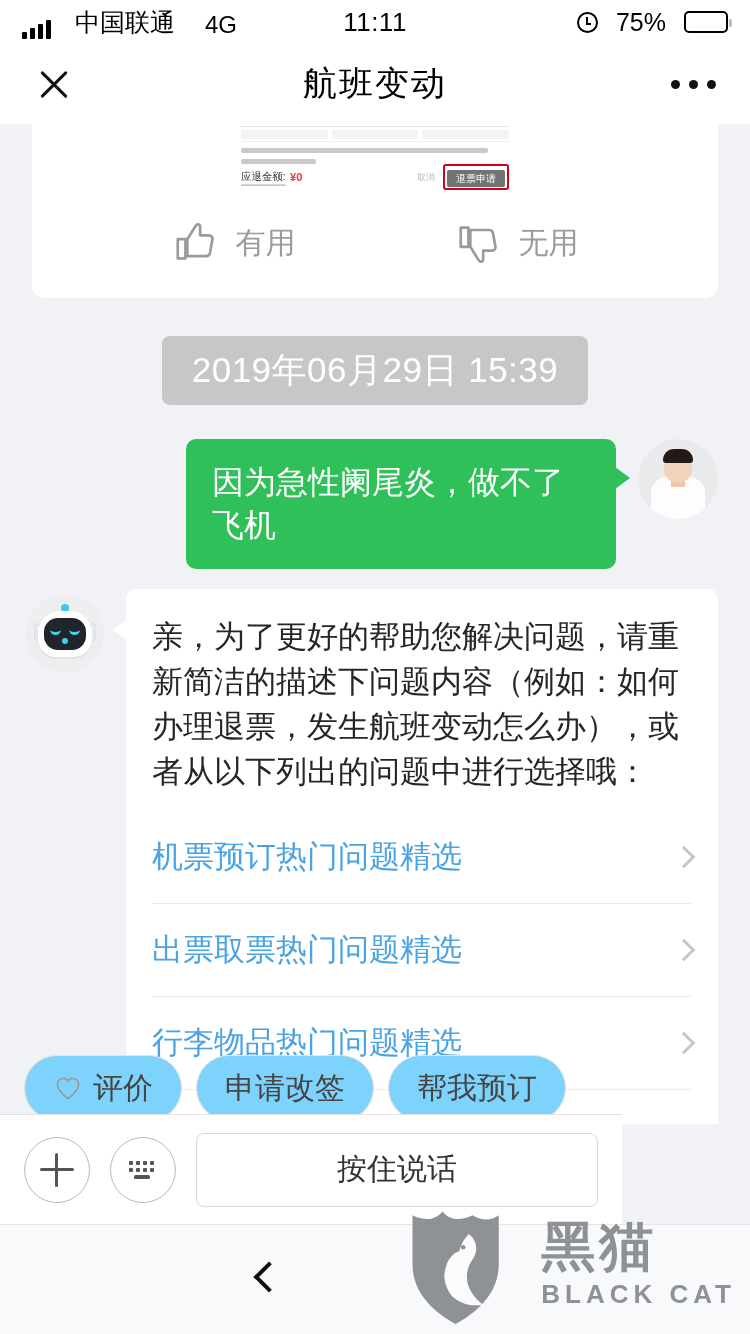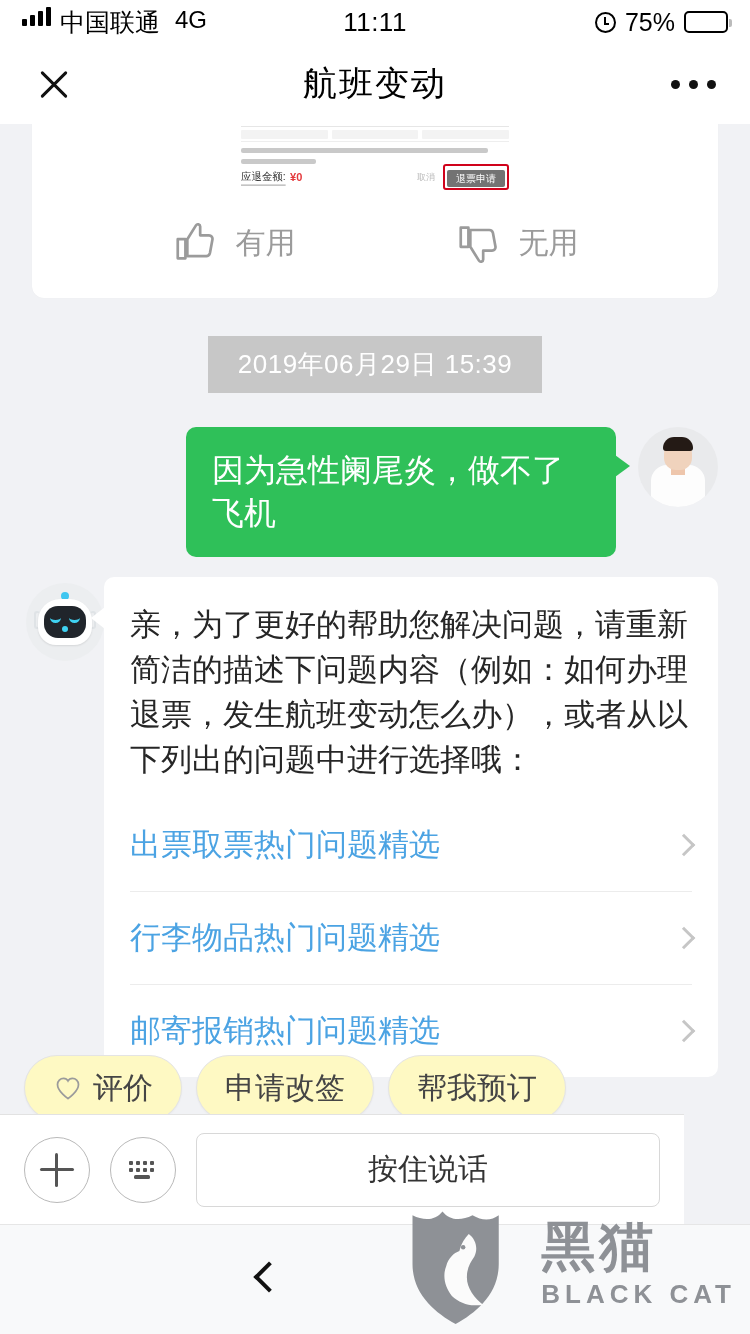--- a/index.html
+++ b/index.html
@@ -10,32 +10,32 @@
     overflow: hidden;
   }
   #app { position: relative; width: 750px; height: 1334px; background: #f1f2f5; }
 
   
   .statusbar {
     position: absolute; top: 0; left: 0; width: 750px; height: 44px;
     background: #ffffff; display: flex; align-items: center;
     padding: 0 22px; color: #000;
   }
-  .sb-left { display: flex; align-items: flex-start; gap: 9px; flex: 0 0 auto; }
+  .sb-left { display: flex; align-items: flex-end; gap: 24px; flex: 0 0 auto; }
   .signal { display: flex; align-items: flex-end; gap: 3px; height: 20px; }
   .signal i { display: block; width: 5px; background: #000; border-radius: 1px; }
   .signal i:nth-child(1) { height: 7px; }
   .signal i:nth-child(2) { height: 11px; }
   .signal i:nth-child(3) { height: 15px; }
   .signal i:nth-child(4) { height: 19px; }
   .carrier { font-size: 25px; letter-spacing: 0px; }
   .net { font-size: 24px; margin-left: 6px; }
   .sb-center { position: absolute; left: 0; right: 0; text-align: center;
     font-size: 26px; font-weight: normal; letter-spacing: .5px; }
-  .sb-right { margin-left: auto; display: flex; align-items: center; gap: 9px; position: relative; z-index: 2; }
+  .sb-right { margin-left: auto; display: flex; align-items: center; gap: 18px; position: relative; z-index: 2; }
   .alarm { width: 21px; height: 21px; border: 2.5px solid #000; border-radius: 50%; position: relative; }
   .alarm::before { content: ""; position: absolute; left: 7px; top: 3px; width: 2px; height: 7px; background: #000; }
   .alarm::after { content: ""; position: absolute; left: 7px; top: 9px; width: 5px; height: 2px; background: #000; }
   .battpct { font-size: 25px; }
   .batt { width: 44px; height: 22px; border: 2px solid #000; border-radius: 5px; position: relative; padding: 2px; }
   .batt-fill { height: 100%; background: #000; border-radius: 2px; }
   .batt::after { content: ""; position: absolute; right: -6px; top: 6px; width: 3px; height: 8px;
     background: #bbb; border-radius: 0 2px 2px 0; }
 
   
@@ -93,21 +93,21 @@
     padding: 30px 60px 12px;
   }
   .fb { display: flex; align-items: center; gap: 18px; }
   .fb-label { font-size: 30px; color: #9b9b9b; }
   .thumb { width: 46px; height: 46px; }
 
   
   .ts-wrap { text-align: center; margin-top: 38px; }
   .ts {
     display: inline-block; background: #c7c7c7; color: #fff;
-    font-size: 26px; padding: 11px 30px; border-radius: 0; letter-spacing: .5px;
+    font-size: 35px; padding: 11px 30px; border-radius: 8px; letter-spacing: .5px;
   }
 
   
   .row-user { display: flex; justify-content: flex-end; align-items: flex-start;
     margin-top: 34px; padding: 0 32px; }
   .bubble-green {
     position: relative; background: #2fc059; color: #fff; font-size: 32px;
     line-height: 1.35; padding: 22px 26px; border-radius: 10px; max-width: 430px;
     margin-right: 22px;
   }
@@ -152,21 +152,21 @@
   .bot-eye.r { right: 6px; }
   .bot-mouth { position: absolute; left: 50%; margin-left: -3px; bottom: 6px;
     width: 6px; height: 6px; border-radius: 50%; background: #3fd2f2; }
   .bot-ear { position: absolute; top: 28px; width: 6px; height: 18px;
     border: 2px solid #dfe3e6; border-radius: 4px; }
   .bot-ear.l { left: 8px; border-right: none; }
   .bot-ear.r { right: 8px; border-left: none; }
 
   .bubble-white {
     position: relative; background: #fff; border-radius: 10px;
-    flex: 1; padding: 26px 26px 0;
+    margin-left: 22px; flex: 1; padding: 26px 26px 0;
   }
   .bubble-white::after {
     content: ""; position: absolute; left: -13px; top: 30px;
     border-top: 11px solid transparent; border-bottom: 11px solid transparent;
     border-right: 14px solid #fff;
   }
   .bot-text { font-size: 31px; line-height: 1.45; color: #262626; }
 
   .faq-list { margin-top: 16px; }
   .faq-item {
@@ -178,30 +178,30 @@
   .chev { margin-left: auto; width: 16px; height: 16px;
     border-right: 3px solid #c6c6c6; border-top: 3px solid #c6c6c6;
     transform: rotate(45deg); }
 
   
   .chips {
     position: absolute; left: 0; bottom: 210px; width: 750px; height: 72px;
     display: flex; align-items: center; gap: 14px; padding-left: 24px; overflow: hidden;
   }
   .chip {
-    flex: 0 0 auto; height: 66px; background: #fef9c3; border: 1px solid #e4e4e4;
+    flex: 0 0 auto; height: 66px; background: #7dd3fc; border: 1px solid #e4e4e4;
     border-radius: 33px; display: flex; align-items: center; gap: 10px;
     padding: 0 28px; font-size: 30px; color: #454545; white-space: nowrap;
     box-shadow: 0 1px 2px rgba(0,0,0,.04);
   }
   .heart { width: 30px; height: 30px; flex: 0 0 auto; }
 
   
   .inputbar {
-    position: absolute; left: 0; bottom: 110px; width: 684px; height: 110px;
+    position: absolute; left: 0; bottom: 110px; width: 622px; height: 110px;
     background: #fff; border-top: 1px solid #e2e2e2;
     display: flex; align-items: center; padding: 0 24px; gap: 20px;
   }
   .circ-btn {
     width: 66px; height: 66px; border: 1px solid #b9b9b9; border-radius: 50%;
     display: flex; align-items: center; justify-content: center; flex: 0 0 auto;
     background: #fff;
   }
   .plus { position: relative; width: 34px; height: 34px; }
   .plus span { position: absolute; background: #555; border-radius: 2px; }
@@ -333,20 +333,24 @@
         <span class="bot-face">
           <span class="bot-eye l"></span>
           <span class="bot-eye r"></span>
           <span class="bot-mouth"></span>
         </span>
       </div>
       <div class="bubble-white">
         <div class="bot-text">亲，为了更好的帮助您解决问题，请重新简洁的描述下问题内容（例如：如何办理退票，发生航班变动怎么办），或者从以下列出的问题中进行选择哦：</div>
         <div class="faq-list">
           <div class="faq-item">
+            <span class="faq-label">机票预订热门问题精选</span>
+            <span class="chev"></span>
+          </div>
+          <div class="faq-item">
             <span class="faq-label">出票取票热门问题精选</span>
             <span class="chev"></span>
           </div>
           <div class="faq-item">
             <span class="faq-label">行李物品热门问题精选</span>
             <span class="chev"></span>
           </div>
           <div class="faq-item">
             <span class="faq-label">邮寄报销热门问题精选</span>
             <span class="chev"></span>

